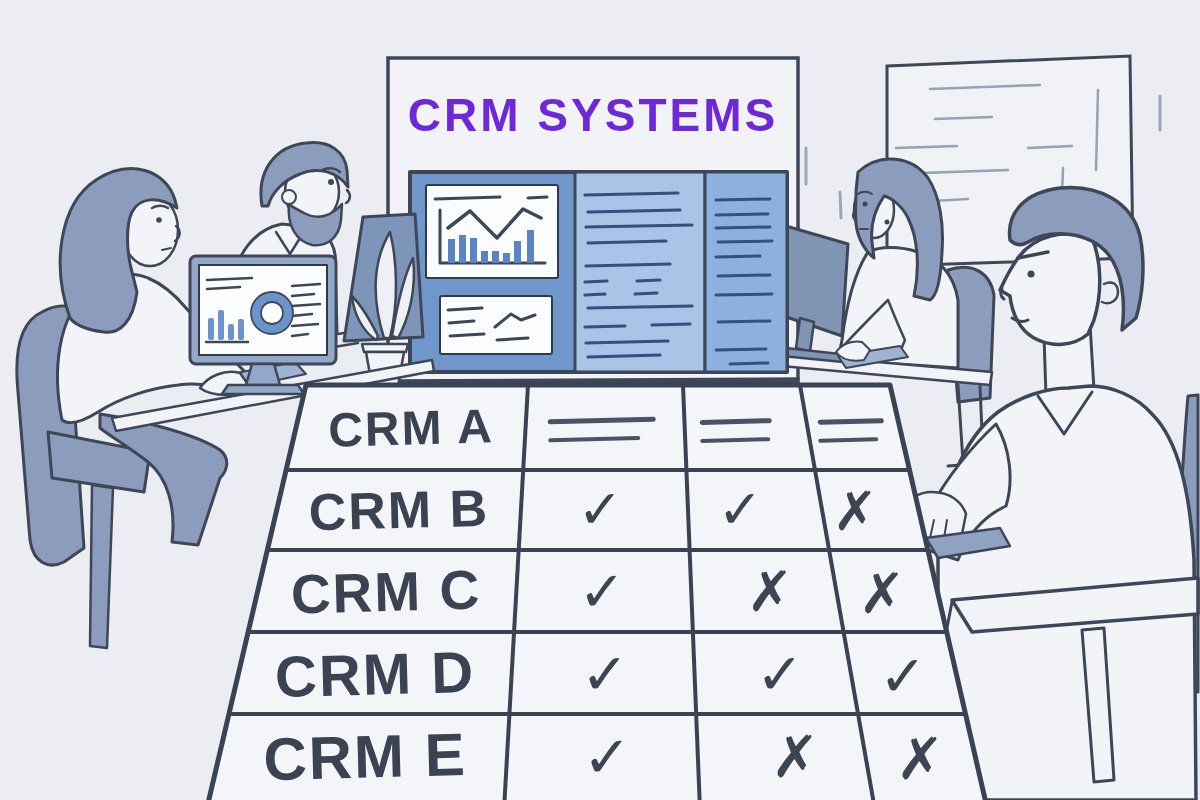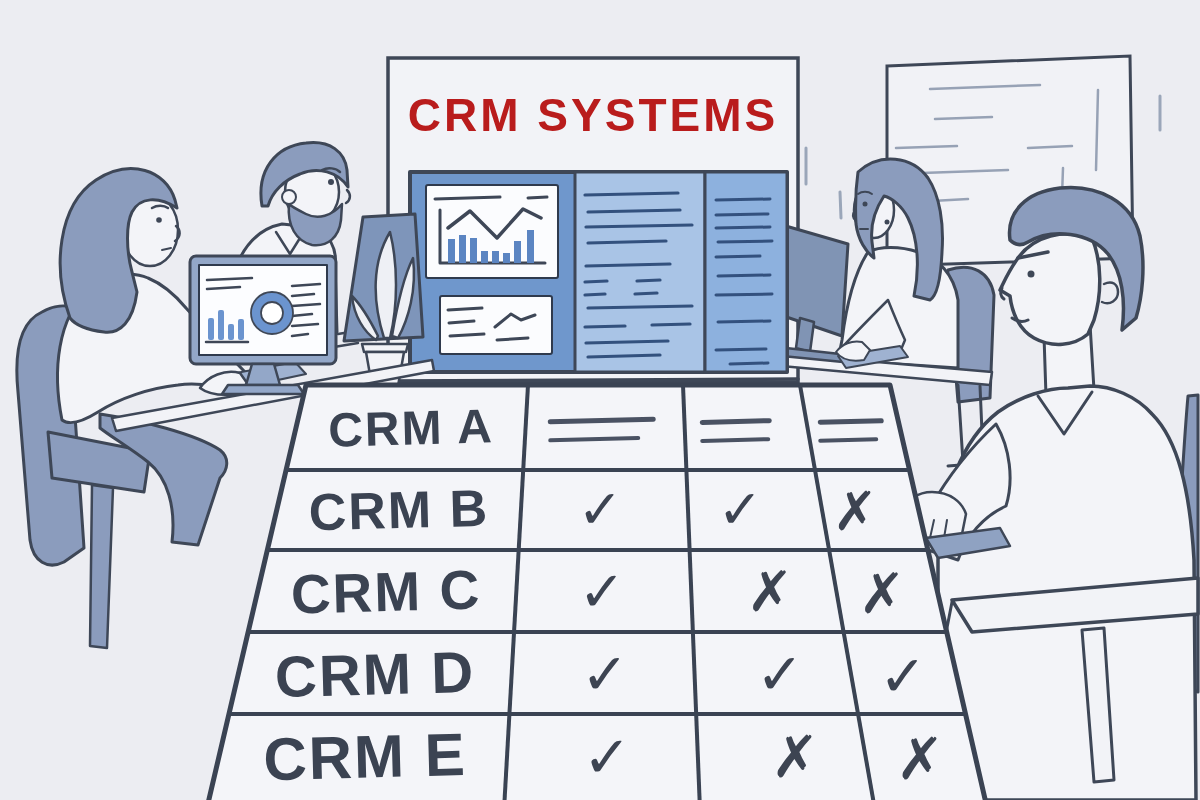--- a/index.html
+++ b/index.html
@@ -5,21 +5,21 @@
   html,body{margin:0;padding:0;}
   .stage{
     position:relative;width:1200px;height:800px;overflow:hidden;
     background:#ecedf2;
     font-family:"Liberation Sans",sans-serif;
   }
   .scene{position:absolute;left:0;top:0;}
   .overlay{position:absolute;left:0;top:0;width:1200px;height:800px;pointer-events:none;}
   .board-title{
     position:absolute;left:393px;top:88px;width:400px;text-align:center;
-    font-size:46px;font-weight:bold;color:#b91c1c;letter-spacing:3px;
+    font-size:46px;font-weight:bold;color:#6d28d9;letter-spacing:3px;
   }
   .tbl-label{
     position:absolute;transform:translate(-50%,-50%) rotate(-1.5deg);
     font-weight:bold;color:#3b4352;letter-spacing:2px;white-space:nowrap;
   }
   .mark{
     position:absolute;transform:translate(-50%,-50%);
     font-weight:bold;color:#3d4452;line-height:1;
     font-family:"DejaVu Sans",sans-serif;
   }

